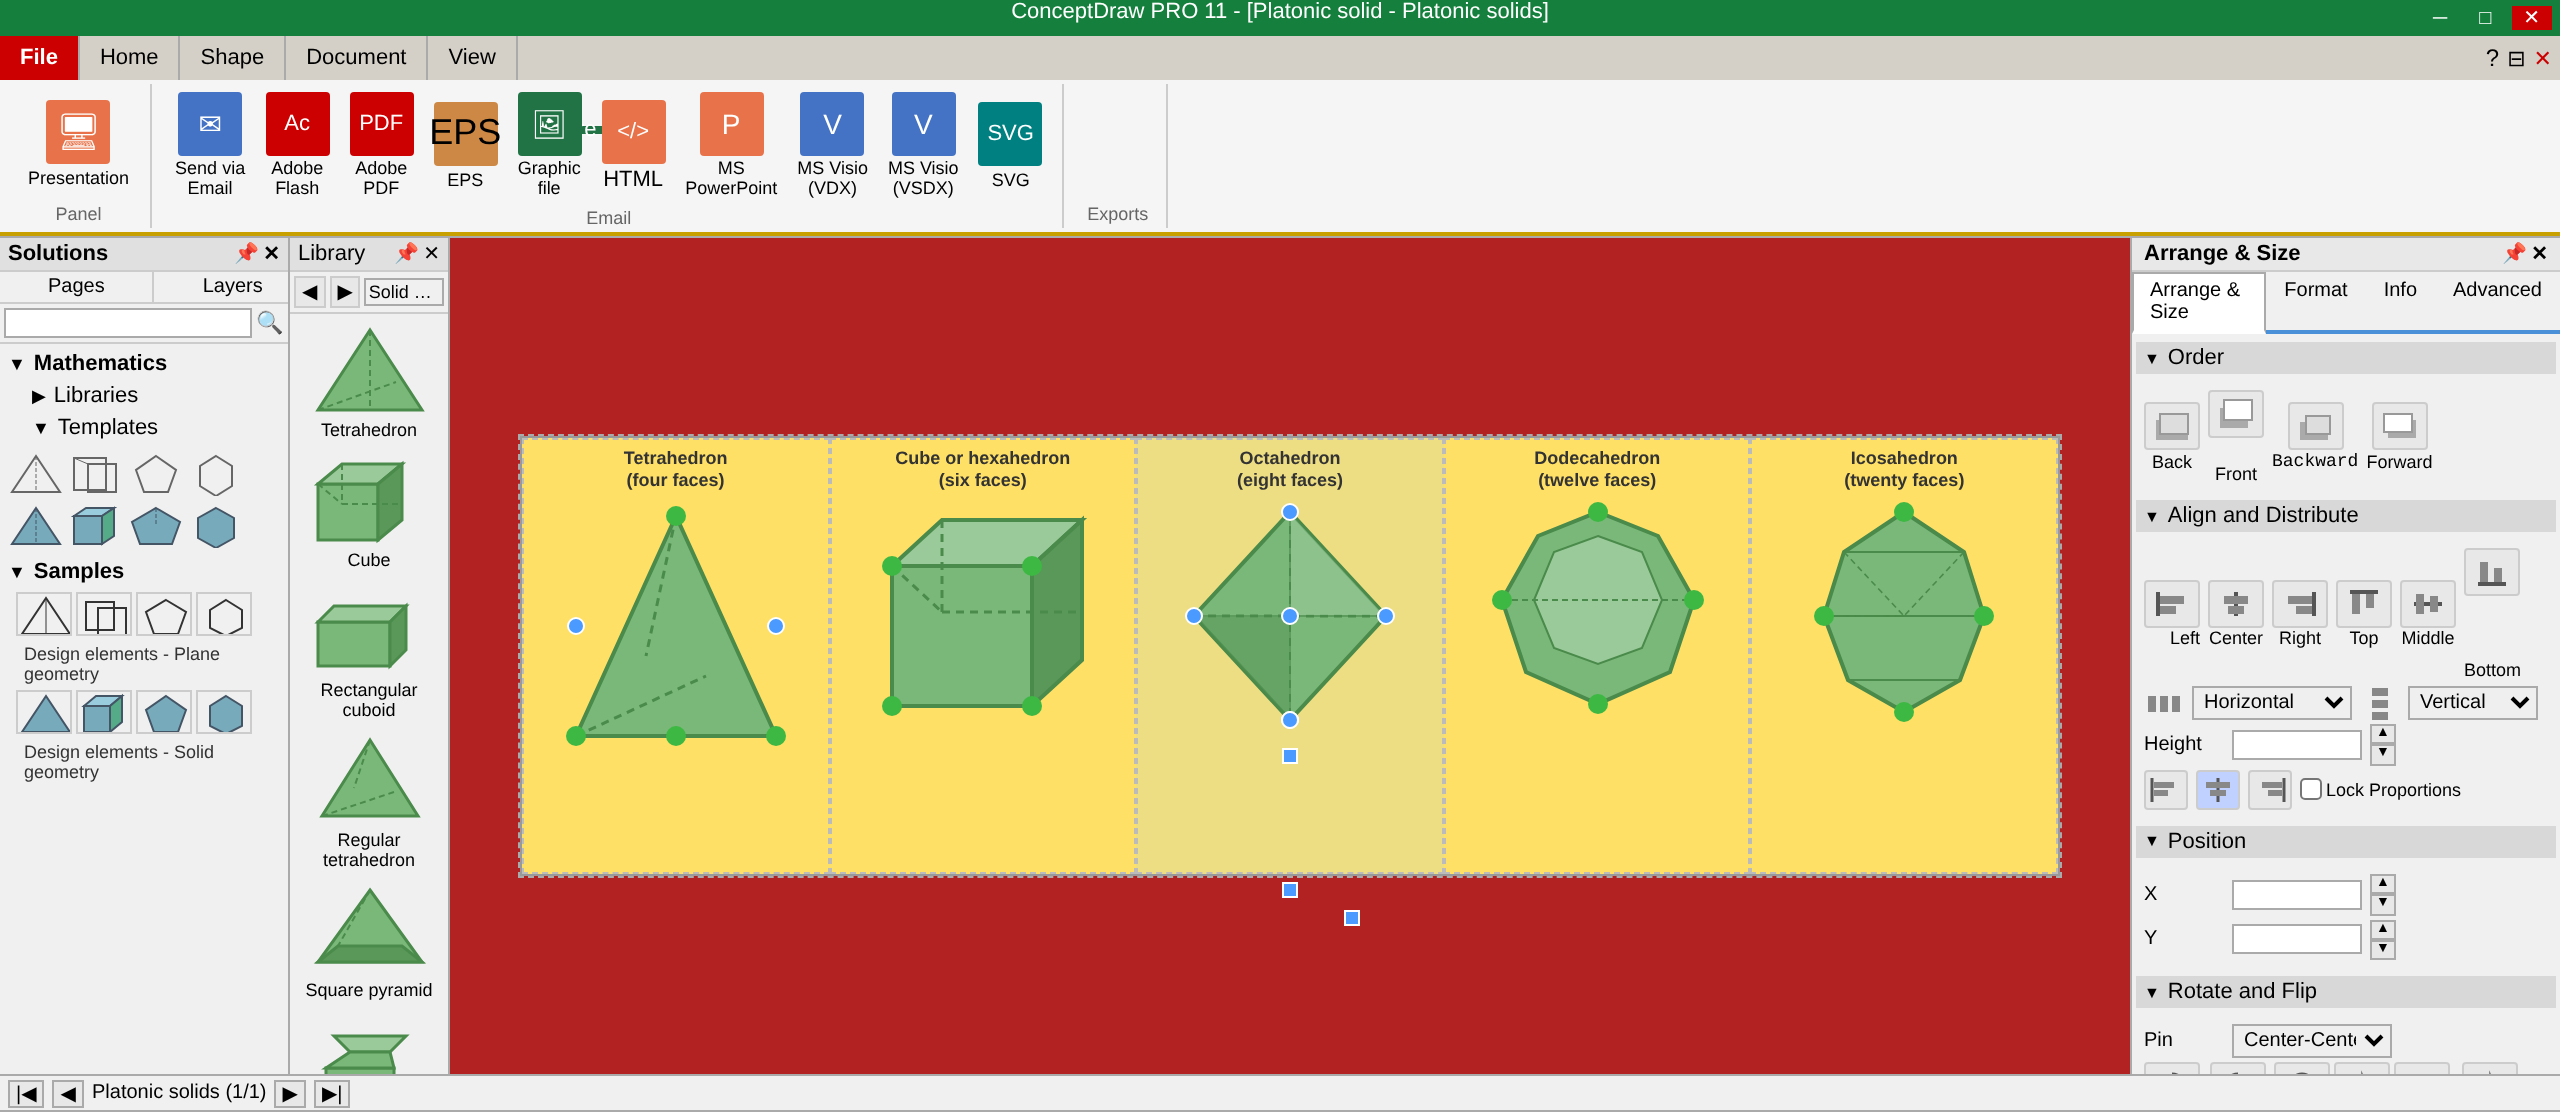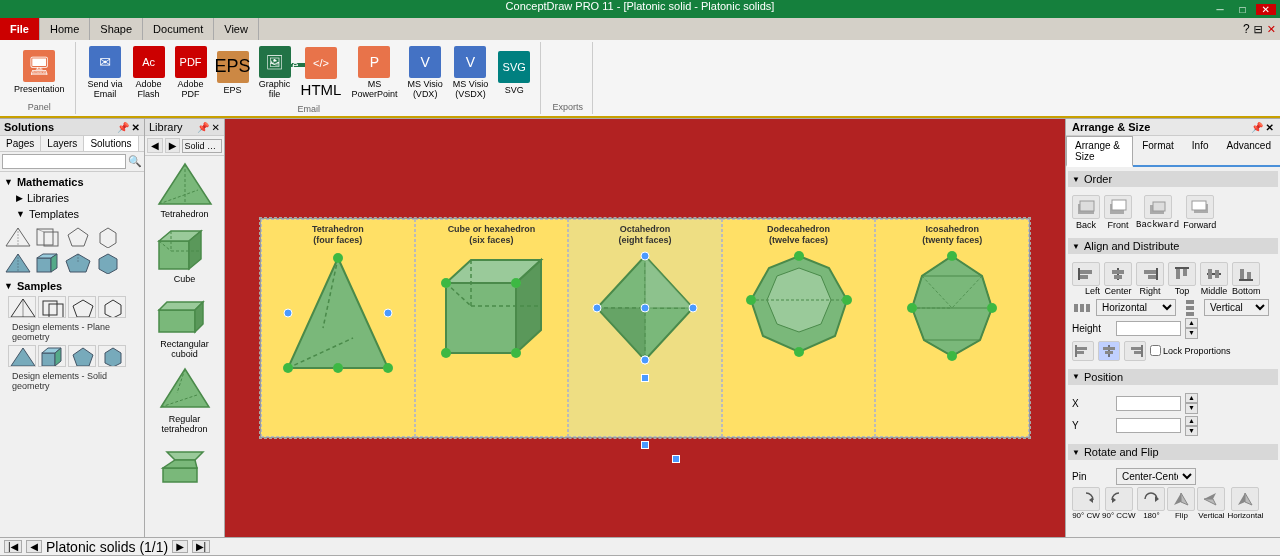--- a/index.html
+++ b/index.html
@@ -26,21 +26,21 @@
     .ribbon-icon.green { background: #217346; color: white; }
     .ribbon-icon.teal { background: #008080; color: white; }
 
     
     #main { display: flex; height: calc(556px - 18px - 102px - 18px); }
 
     
     #solutions-panel { width: 145px; background: #f0f0f0; border-right: 1px solid #aaa; display: flex; flex-direction: column; }
     #solutions-header { background: #e0e0e0; padding: 2px 4px; display: flex; justify-content: space-between; align-items: center; border-bottom: 1px solid #ccc; font-weight: bold; font-size: 11px; }
     #solutions-tabs { display: flex; border-bottom: 1px solid #ccc; }
-    .sol-tab { padding: 2px 6px; font-size: 10px; cursor: pointer; border-right: 1px solid #ccc; }
+    .sol-tab { padding: 2px 24px; font-size: 10px; cursor: pointer; border-right: 1px solid #ccc; }
     .sol-tab.active { background: white; border-bottom: none; }
     #solutions-search { padding: 2px; display: flex; align-items: center; border-bottom: 1px solid #ccc; }
     #solutions-search input { width: 100%; font-size: 10px; border: 1px solid #aaa; padding: 1px 2px; }
     #solutions-tree { flex: 1; overflow-y: auto; font-size: 11px; }
     .tree-section { padding: 2px 4px; cursor: pointer; }
     .tree-section-header { display: flex; align-items: center; gap: 4px; padding: 2px 0; font-weight: bold; }
     .tree-section-header .arrow { font-size: 9px; }
 
     
     #library-panel { width: 80px; background: #f0f0f0; border-right: 1px solid #aaa; display: flex; flex-direction: column; }
@@ -138,21 +138,21 @@
         <div class="ribbon-btn">
           <div class="ribbon-icon" style="background:#c84;">EPS</div>
           <span style="font-size:9px;">EPS</span>
         </div>
         <div class="ribbon-btn">
           <div class="ribbon-icon green" style="font-size:14px;">🖼</div>
           <span style="font-size:9px; text-align:center; line-height:1.1;">Graphic<br>file</span>
         </div>
         <div class="ribbon-btn">
           <div class="ribbon-icon orange" style="font-size:11px;">&lt;/&gt;</div>
-          <span style="font-size:15px;">HTML</span>
+          <span style="font-size:11px;">HTML</span>
         </div>
         <div class="ribbon-btn">
           <div class="ribbon-icon orange" style="font-size:14px;">P</div>
           <span style="font-size:9px; text-align:center; line-height:1.1;">MS<br>PowerPoint</span>
         </div>
         <div class="ribbon-btn">
           <div class="ribbon-icon blue" style="font-size:14px;">V</div>
           <span style="font-size:9px; text-align:center; line-height:1.1;">MS Visio<br>(VDX)</span>
         </div>
         <div class="ribbon-btn">
@@ -339,20 +339,29 @@
 
       <div class="lib-item">
         <svg width="60" height="48">
           <polygon points="30,4 54,42 6,42" fill="#7ab87a" stroke="#4a8a4a" stroke-width="1.5"></polygon>
           <line x1="30" y1="4" x2="22" y2="28" stroke="#4a8a4a" stroke-width="1" stroke-dasharray="3,2"></line>
           <line x1="6" y1="42" x2="42" y2="30" stroke="#4a8a4a" stroke-width="1" stroke-dasharray="3,2"></line>
         </svg>
         <div class="lib-item-label">Regular tetrahedron</div>
       </div>
 
+      <div class="lib-item">
+        <svg width="60" height="48">
+          <polygon points="30,4 56,40 4,40" fill="#7ab87a" stroke="#4a8a4a" stroke-width="1.5"></polygon>
+          <polygon points="4,40 14,32 46,32 56,40" fill="#5a985a" stroke="#4a8a4a" stroke-width="1.5"></polygon>
+          <line x1="30" y1="4" x2="14" y2="32" stroke="#4a8a4a" stroke-width="1" stroke-dasharray="3,2"></line>
+          <line x1="14" y1="32" x2="46" y2="32" stroke="#4a8a4a" stroke-width="1" stroke-dasharray="3,2"></line>
+        </svg>
+        <div class="lib-item-label">Square pyramid</div>
+      </div>
 
       <div class="lib-item">
         <svg width="60" height="48">
           <polygon points="12,12 48,12 40,20 20,20" fill="#9aca9a" stroke="#4a8a4a" stroke-width="1.5"></polygon>
           <rect x="8" y="28" width="34" height="14" fill="#7ab87a" stroke="#4a8a4a" stroke-width="1.5"></rect>
           <polygon points="20,20 40,20 42,28 8,28" fill="#7ab87a" stroke="#4a8a4a" stroke-width="1.5"></polygon>
         </svg>
 
       </div>
     </div>
@@ -512,21 +521,21 @@
         <div class="arr-row">
           <div style="display:flex; flex-direction:column; align-items:center; gap:1px;">
             <div class="arr-icon-btn">
               <svg width="20" height="18">
                   <rect x="2" y="6" width="16" height="10" fill="#aaa"></rect>
                   <rect x="4" y="3" width="14" height="10" fill="#ddd" stroke="#999" stroke-width="1"></rect>
                 </svg>
             </div>
             <span style="font-size:9px;">Back</span>
           </div>
-          <div style="display:flex; flex-direction:column; align-items:center; gap:1px;">
+          <div style="display:flex; flex-direction:column; align-items:center; gap:13px;">
             <div class="arr-icon-btn">
               <svg width="20" height="18">
                   <rect x="2" y="6" width="14" height="10" fill="#aaa"></rect>
                   <rect x="4" y="2" width="14" height="10" fill="white" stroke="#999" stroke-width="1"></rect>
                 </svg>
             </div>
             <span style="font-size:9px;">Front</span>
           </div>
           <div style="display:flex; flex-direction:column; align-items:center; gap:1px;">
             <div class="arr-icon-btn">
@@ -606,21 +615,21 @@
             <span style="font-size:9px;">Middle</span>
           </div>
           <div style="display:flex; flex-direction:column; align-items:center;">
             <div class="arr-icon-btn">
               <svg width="20" height="18">
                   <line x1="3" y1="15" x2="17" y2="15" stroke="#555" stroke-width="2"></line>
                   <rect x="4" y="4" width="4" height="10" fill="#888"></rect>
                   <rect x="11" y="7" width="4" height="7" fill="#888"></rect>
                 </svg>
             </div>
-            <span style="font-size:9px;">Bottom</span>
+            <span style="font-size:9px;margin-top:32px;">Bottom</span>
           </div>
         </div>
 
         <div class="arr-row">
           <svg width="20" height="18">
               <rect x="2" y="6" width="4" height="8" fill="#888"></rect>
               <rect x="8" y="6" width="4" height="8" fill="#888"></rect>
               <rect x="14" y="6" width="4" height="8" fill="#888"></rect>
             </svg>
           <select class="arr-select">
@@ -767,21 +776,21 @@
         </div>
       </div>
 
     </div>
   </div>
 </div>
 
 <div id="page-nav">
   <span class="page-nav-btn">|◀</span>
   <span class="page-nav-btn">◀</span>
-  <span style="font-size:14px;">Platonic solids (1/1)</span>
+  <span style="font-size:10px;">Platonic solids (1/1)</span>
   <span class="page-nav-btn">▶</span>
   <span class="page-nav-btn">▶|</span>
 </div>
 
 <div id="statusbar">
   
   
   
 </div>
 

